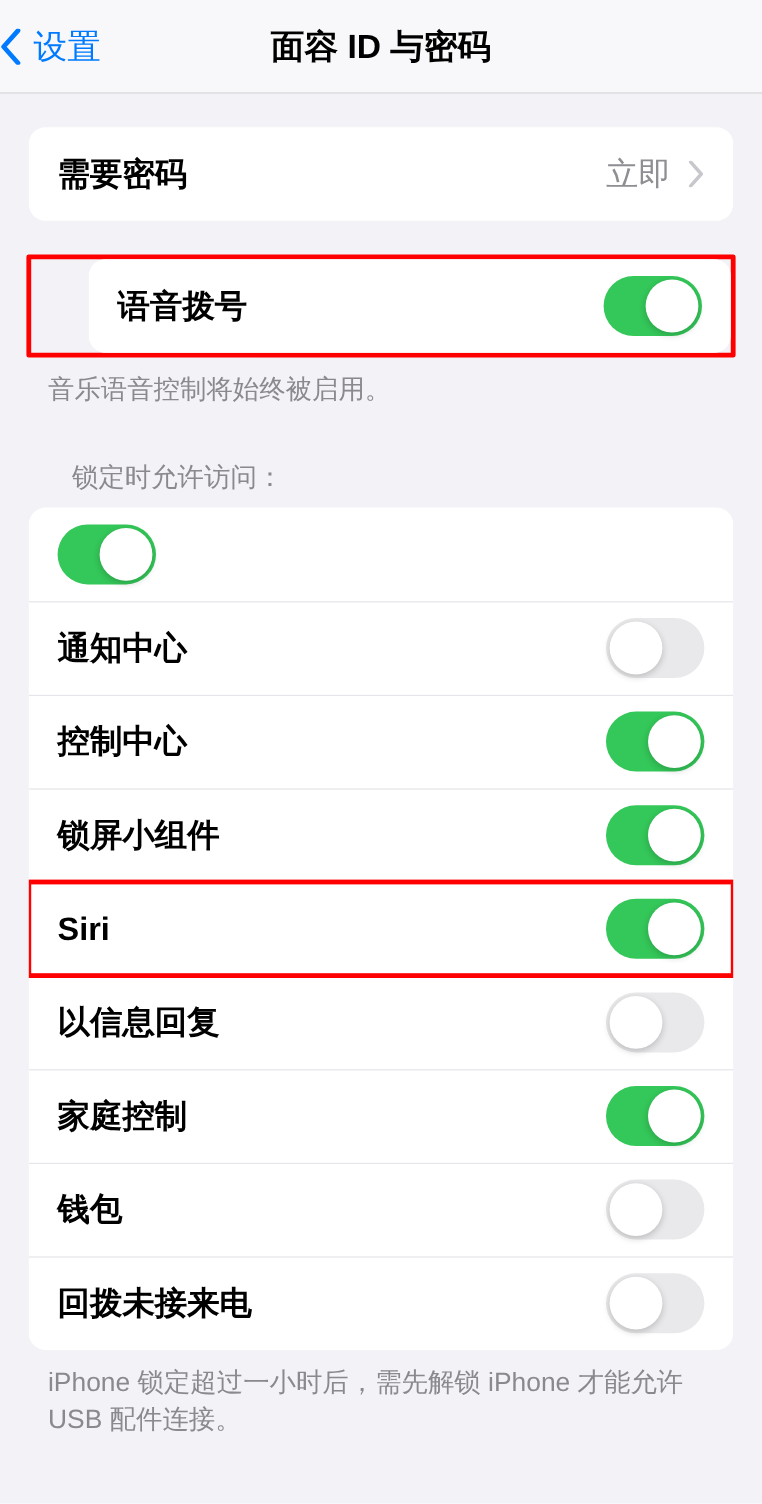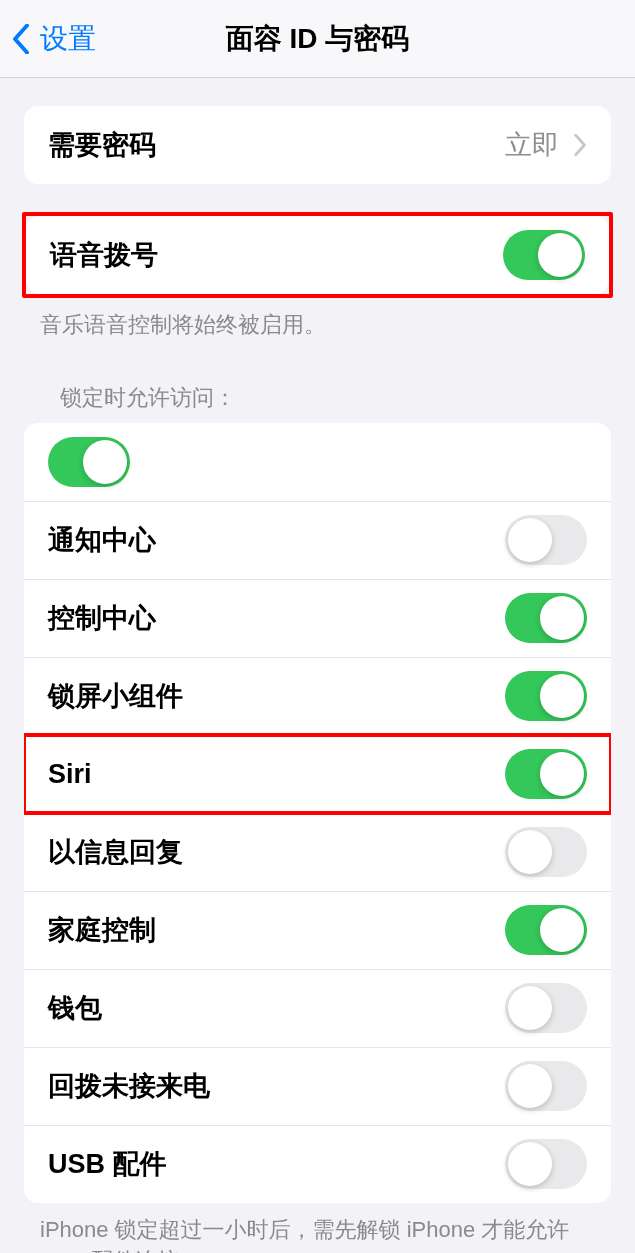--- a/index.html
+++ b/index.html
@@ -14,21 +14,20 @@
       height: 78px;
       background: #f8f8fa;
       border-bottom: 1px solid #d4d4d8;
       display: flex;
       align-items: center;
       position: relative;
     }
     .back-btn {
       display: flex;
       align-items: center;
-      padding-left: 12px;
       color: #007aff;
       font-size: 28px;
       cursor: pointer;
     }
     .back-chevron {
       width: 18px;
       height: 30px;
       margin-right: 10px;
     }
     .header-title {
@@ -102,20 +101,21 @@
       border-radius: 50%;
       top: 3px;
       box-shadow: 0 2px 6px rgba(0,0,0,0.2);
     }
     .toggle.on .toggle-knob { right: 3px; }
     .toggle.off .toggle-knob { left: 3px; }
     .highlight {
       border: 4px solid #ff0000;
       border-radius: 2px;
       margin: 28px 22px 0 22px;
+      padding-left: 48px;
     }
     .highlight .group { margin: 0 2px; }
     .group.in-highlight { margin: 0; border-radius: 14px; }
     .highlight-row {
       outline: 4px solid #ff0000;
       outline-offset: -2px;
       position: relative;
       z-index: 1;
     }
   </style>
@@ -205,23 +205,17 @@
         <div class="toggle off">
           <div class="toggle-knob"></div>
         </div>
       </div>
       <div class="row">
         <span class="row-label">回拨未接来电</span>
         <div class="toggle off">
           <div class="toggle-knob"></div>
         </div>
       </div>
-      <div class="row">
-        <span class="row-label">USB 配件</span>
-        <div class="toggle off">
-          <div class="toggle-knob"></div>
-        </div>
-      </div>
     </div>
 
   <div class="footer-text">iPhone 锁定超过一小时后，需先解锁 iPhone 才能允许 USB 配件连接。</div>
 
 </div>
 
 </body></html>

